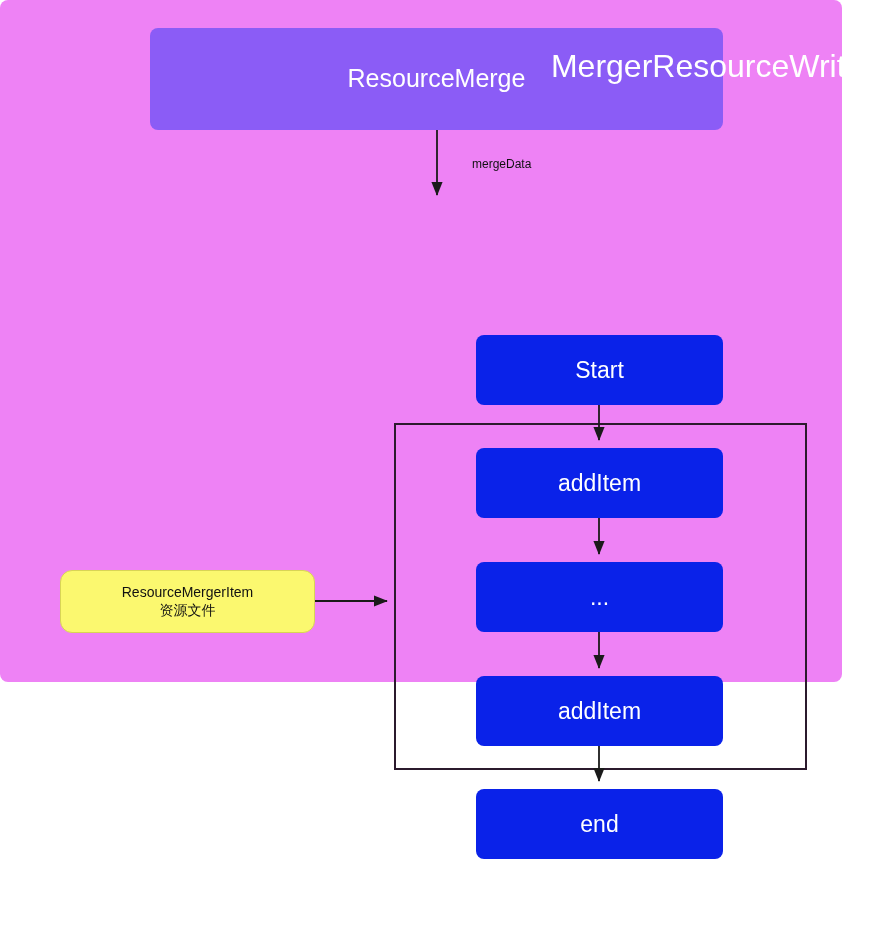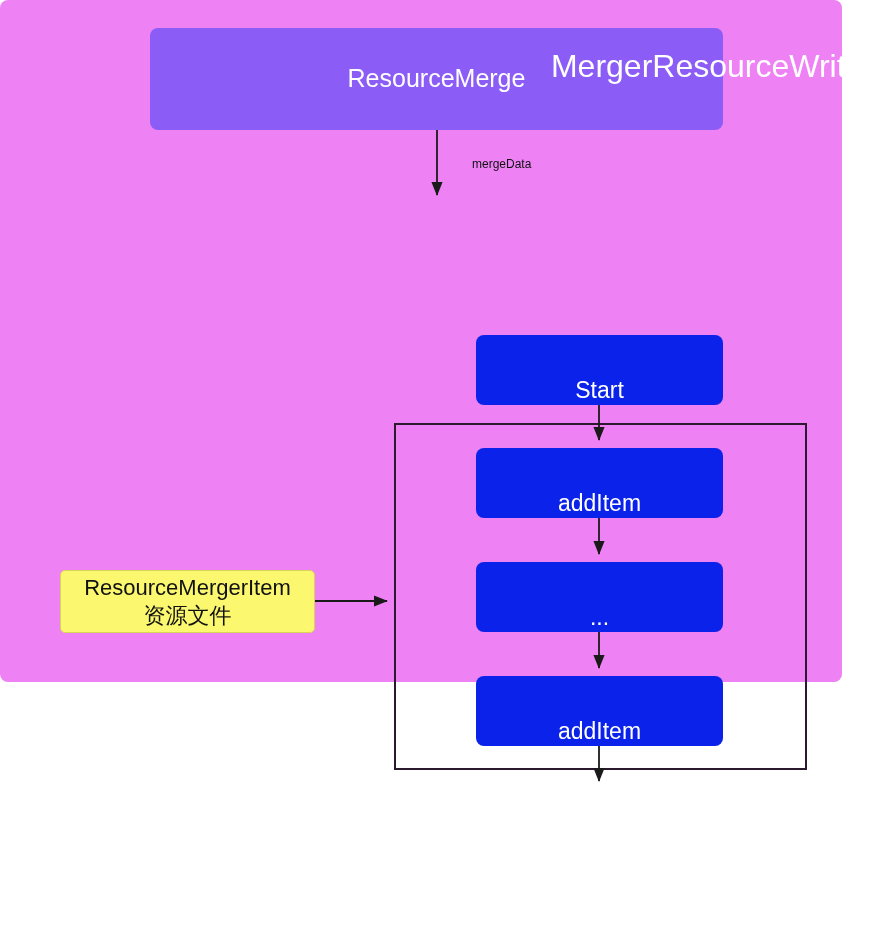--- a/index.html
+++ b/index.html
@@ -72,34 +72,33 @@
   }
   
   .blue-node {
     background: #0a22e9;
     border-radius: 8px;
     color: #ffffff;
     font-size: 23px;
     left: 476px;
     width: 247px;
     height: 70px;
-    align-items: flex-end;
   }
   
   #node-resource-merger-item {
     left: 60px;
     top: 570px;
     width: 255px;
     height: 63px;
     background: #fbf86f;
     border: 1px solid #d8d455;
     color: #111111;
-    font-size: 22px;
+    font-size: 14px;
     flex-direction: column;
-    border-radius: 5px;
+    border-radius: 12px;
   }
   #node-resource-merger-item .line {
     display: block;
   }
   
   #label-merge-data {
     position: absolute;
     left: 472px;
     top: 157px;
     font-size: 12px;
@@ -135,20 +134,23 @@
   </div>
   <div class="node blue-node" style="top:448px;">
     <span>addItem</span>
   </div>
   <div class="node blue-node" style="top:562px;">
     <span>...</span>
   </div>
   <div class="node blue-node" style="top:676px;">
     <span>addItem</span>
   </div>
+  <div class="node blue-node" style="top:789px;">
+    <span>end</span>
+  </div>
 
   <div class="node" id="node-resource-merger-item">
     <span class="line">ResourceMergerItem</span>
     <span class="line">资源文件</span>
   </div>
 
   <div id="label-merge-data">mergeData</div>
 
   <svg class="edges" viewBox="0 0 874 926" width="874" height="926">
     <defs>

